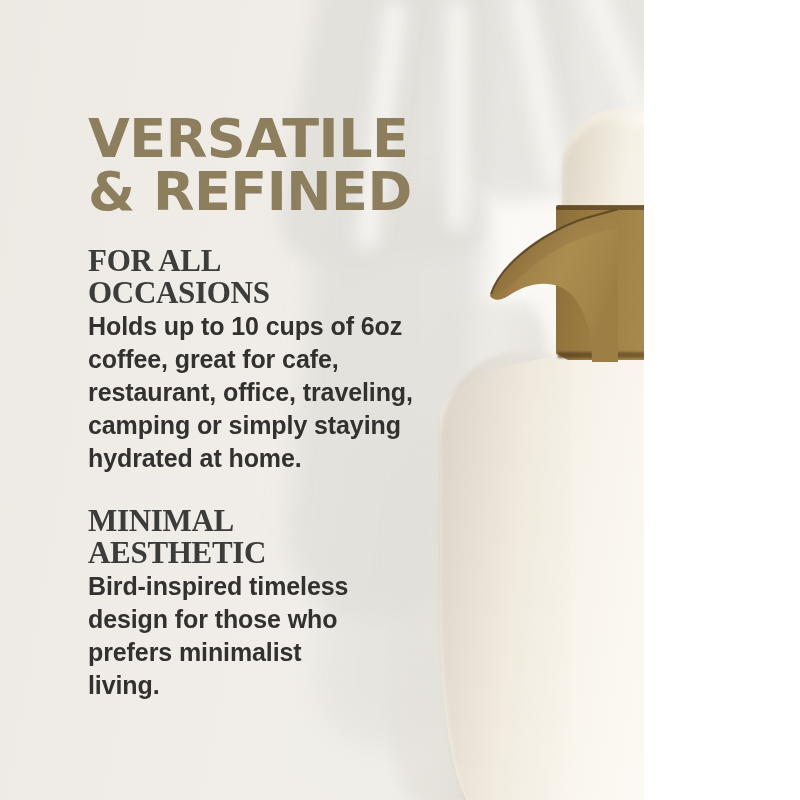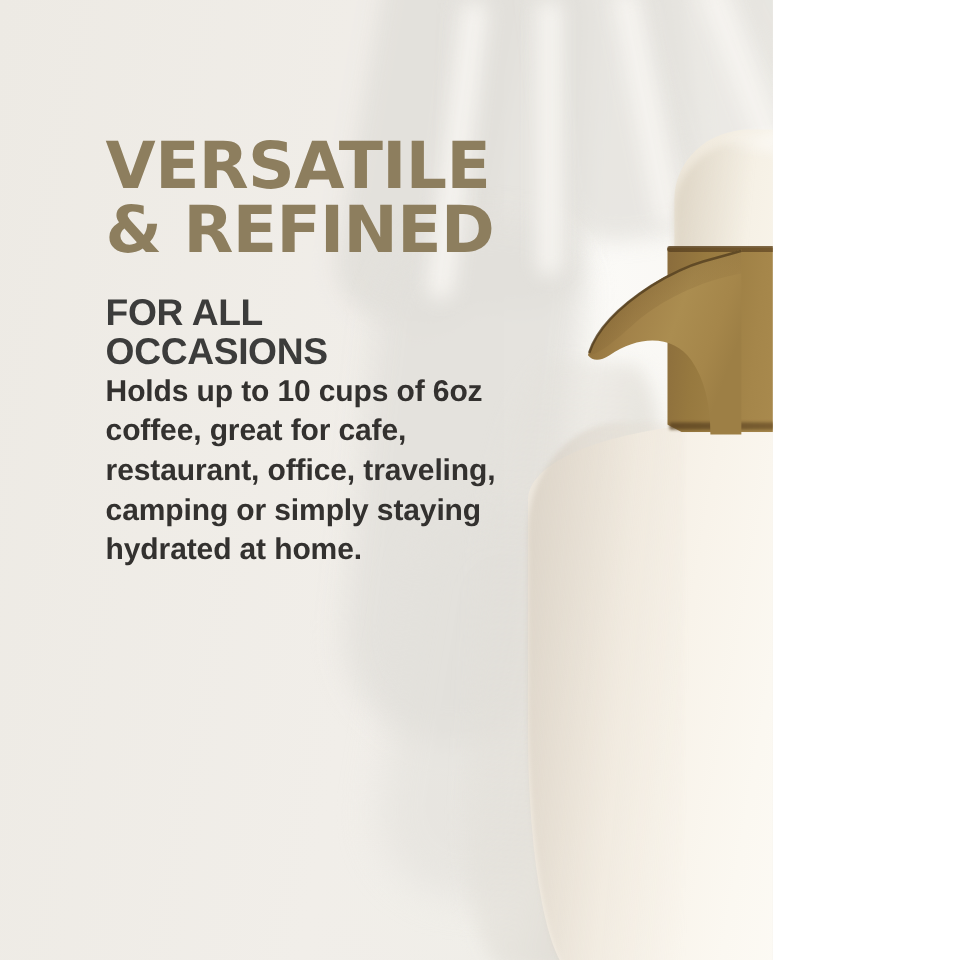--- a/index.html
+++ b/index.html
@@ -241,21 +241,21 @@
     letter-spacing: -0.5px;
     color: #8d7e5e;
     white-space: pre-line;
   }
 
   .section { margin-top: 26px; }
   .section.second { margin-top: 30px; }
 
   .subhead {
     margin: 0 0 2px 0;
-    font-family: Liberation Sans, sans-serif;
+    font-family: Liberation Serif, serif;
     font-weight: 700;
     font-size: 31px;
     line-height: 1.02;
     letter-spacing: -0.3px;
     color: #3c3c3b;
     white-space: pre-line;
   }
 
   .para {
     margin: 0;
@@ -339,16 +339,24 @@
     <div class="section">
       <h2 class="subhead">FOR ALL
 OCCASIONS</h2>
       <p class="para">Holds up to 10 cups of 6oz
 coffee, great for cafe,
 restaurant, office, traveling,
 camping or simply staying
 hydrated at home.</p>
     </div>
 
+    <div class="section second">
+      <h2 class="subhead">MINIMAL
+AESTHETIC</h2>
+      <p class="para">Bird-inspired timeless
+design for those who
+prefers minimalist
+living.</p>
+    </div>
 
   </div>
 
 </div>
 
 </body></html>

